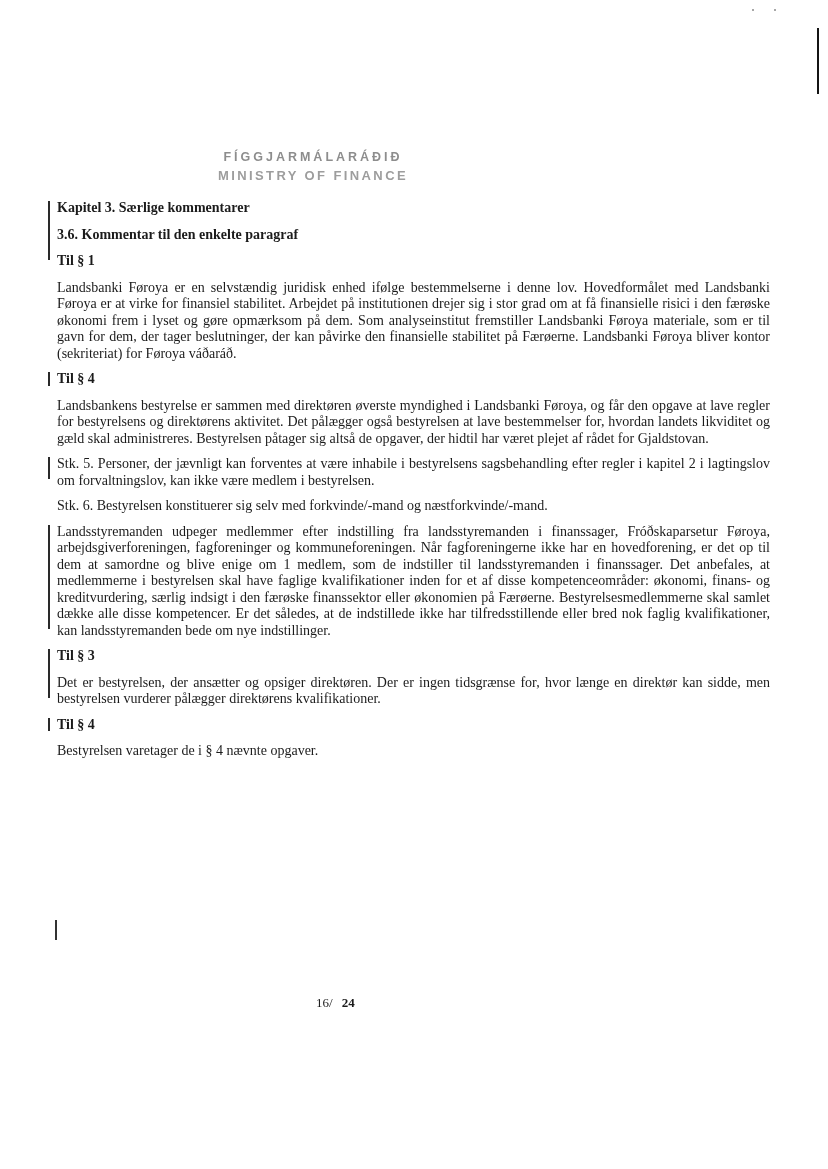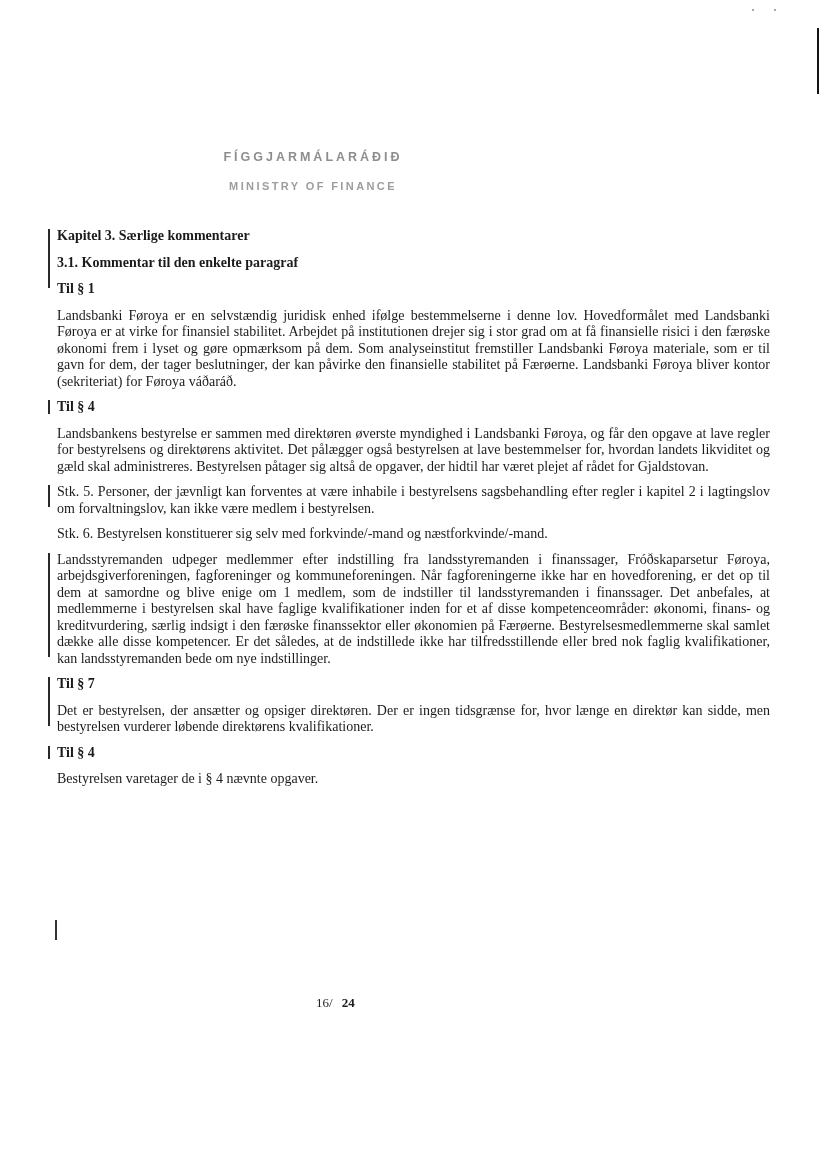--- a/index.html
+++ b/index.html
@@ -27,31 +27,31 @@
   }
   .lh-title {
     font-family: "Liberation Sans", sans-serif;
     font-size: 12.5px;
     letter-spacing: 3px;
     color: #8d8d8d;
     font-weight: 600;
   }
   .lh-sub {
     font-family: "Liberation Sans", sans-serif;
-    font-size: 11px;
+    font-size: 13px;
     letter-spacing: 2.4px;
     color: #9d9d9d;
-    margin-top: 16px;
+    margin-top: 4px;
     font-weight: 600;
   }
 
   
   .content {
     position: absolute;
-    top: 228px;
+    top: 200px;
     left: 57px;
     width: 713px;
     font-size: 14px;
     line-height: 16.5px;
     text-align: justify;
   }
   .content p {
     margin: 0 0 9px 0;
   }
   .content h2, .content h3, .content h4 {
@@ -123,34 +123,34 @@
 
   <div class="letterhead">
     <div class="lh-title">FÍGGJARMÁLARÁÐIÐ</div>
     <div class="lh-sub">MINISTRY OF FINANCE</div>
   </div>
 
   <div class="content">
 
     <div class="group bar">
       <h2>Kapitel 3. Særlige kommentarer</h2>
-      <h3>3.1. Kommentar til den enkelte paragraf</h3>
+      <h3>3.6. Kommentar til den enkelte paragraf</h3>
       <h4>Til § 1</h4>
     </div>
     <p>Landsbanki Føroya er en selvstændig juridisk enhed ifølge bestemmelserne i denne lov. Hovedformålet med Landsbanki Føroya er at virke for finansiel stabilitet. Arbejdet på institutionen drejer sig i stor grad om at få finansielle risici i den færøske økonomi frem i lyset og gøre opmærksom på dem. Som analyseinstitut fremstiller Landsbanki Føroya materiale, som er til gavn for dem, der tager beslutninger, der kan påvirke den finansielle stabilitet på Færøerne. Landsbanki Føroya bliver kontor (sekriteriat) for Føroya váðaráð.</p>
 
     <h4 class="bar">Til § 4</h4>
     <p>Landsbankens bestyrelse er sammen med direktøren øverste myndighed i Landsbanki Føroya, og får den opgave at lave regler for bestyrelsens og direktørens aktivitet. Det pålægger også bestyrelsen at lave bestemmelser for, hvordan landets likviditet og gæld skal administreres. Bestyrelsen påtager sig altså de opgaver, der hidtil har været plejet af rådet for Gjaldstovan.</p>
     <p class="bar">Stk. 5. Personer, der jævnligt kan forventes at være inhabile i bestyrelsens sagsbehandling efter regler i kapitel 2 i lagtingslov om forvaltningslov, kan ikke være medlem i bestyrelsen.</p>
     <p>Stk. 6. Bestyrelsen konstituerer sig selv med forkvinde/-mand og næstforkvinde/-mand.</p>
     <p class="bar">Landsstyremanden udpeger medlemmer efter indstilling fra landsstyremanden i finanssager, Fróðskaparsetur Føroya, arbejdsgiverforeningen, fagforeninger og kommuneforeningen. Når fagforeningerne ikke har en hovedforening, er det op til dem at samordne og blive enige om 1 medlem, som de indstiller til landsstyremanden i finanssager. Det anbefales, at medlemmerne i bestyrelsen skal have faglige kvalifikationer inden for et af disse kompetenceområder: økonomi, finans- og kreditvurdering, særlig indsigt i den færøske finanssektor eller økonomien på Færøerne. Bestyrelsesmedlemmerne skal samlet dække alle disse kompetencer. Er det således, at de indstillede ikke har tilfredsstillende eller bred nok faglig kvalifikationer, kan landsstyremanden bede om nye indstillinger.</p>
 
     <div class="group bar">
-      <h4>Til § 7</h4>
-      <p>Det er bestyrelsen, der ansætter og opsiger direktøren. Der er ingen tidsgrænse for, hvor længe en direktør kan sidde, men bestyrelsen vurderer løbende direktørens kvalifikationer.</p>
+      <h4>Til § 3</h4>
+      <p>Det er bestyrelsen, der ansætter og opsiger direktøren. Der er ingen tidsgrænse for, hvor længe en direktør kan sidde, men bestyrelsen vurderer pålægger direktørens kvalifikationer.</p>
     </div>
 
     <h4 class="bar">Til § 4</h4>
     <p>Bestyrelsen varetager de i § 4 nævnte opgaver.</p>
 
 
   </div>
 
   <div class="stub-bar"></div>
 

